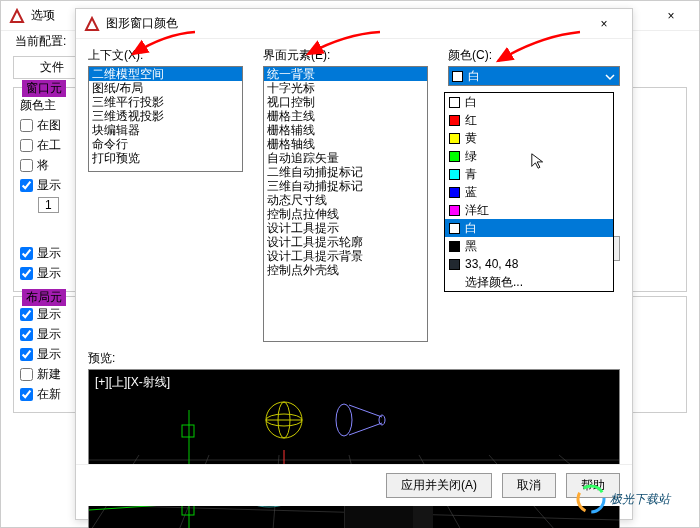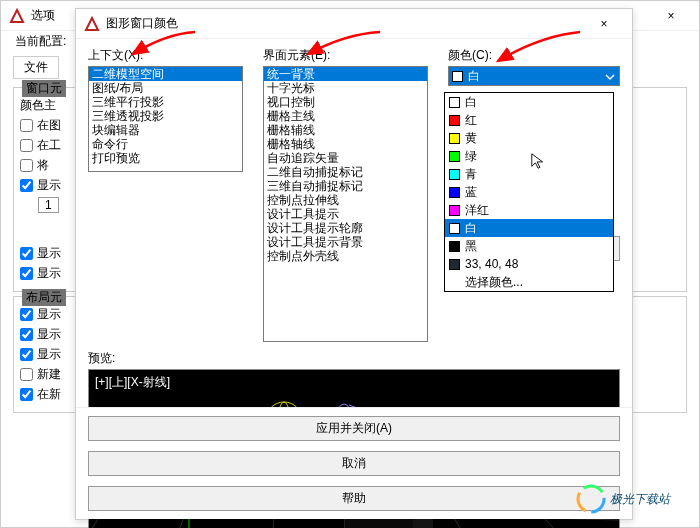--- a/index.html
+++ b/index.html
@@ -4,24 +4,24 @@
 <style>
 *{box-sizing:border-box;margin:0;padding:0;font-family:"Microsoft YaHei","SimSun",sans-serif;font-size:12px;}
 body{background:#fff;overflow:hidden;width:700px;height:528px;position:relative;}
 .win{position:absolute;background:#fff;border:1px solid #ccc;box-shadow:0 2px 8px rgba(0,0,0,0.15);}
 .titlebar{height:30px;display:flex;align-items:center;padding:0 8px;border-bottom:1px solid #eee;}
 .app-icon{width:16px;height:16px;margin-right:6px;display:inline-flex;align-items:center;justify-content:center;}
 .app-icon svg{width:16px;height:16px;}
 .title-text{flex:1;}
 .win-btn{width:40px;height:28px;display:flex;align-items:center;justify-content:center;cursor:pointer;}
 .tabs-row{display:flex;padding:4px 8px;gap:4px;}
-.tab{border:1px solid #ccc;padding:2px 10px;background:#fff;}
+.tab{border:1px solid #ccc;padding:2px 26px;background:#fff;}
 .cfg-row{padding:2px 10px;}
 .group{border:1px solid #ccc;margin:4px 8px;padding:6px;position:relative;}
-.group-title{position:absolute;top:-8px;left:8px;background:#737373;padding:0 4px;}
+.group-title{position:absolute;top:-8px;left:8px;background:#a21caf;padding:0 4px;}
 .chk{display:flex;align-items:center;gap:4px;margin:3px 0;}
 .chk input{width:13px;height:13px;}
 .indent{margin-left:18px;}
 
 .dlg2{left:75px;top:8px;width:558px;height:512px;}
 .dlg2 .body{padding:8px 12px;}
 .cols{display:flex;gap:20px;}
 .col{flex:1;display:flex;flex-direction:column;}
 .col-label{margin-bottom:2px;}
 .listbox{border:1px solid #7a7a7a;background:#fff;height:106px;overflow:hidden;}
@@ -34,21 +34,21 @@
 .combo .dd{position:absolute;right:2px;top:3px;width:14px;height:14px;display:flex;align-items:center;justify-content:center;}
 .dropdown{position:absolute;top:83px;right:18px;width:170px;border:1px solid #000;background:#fff;z-index:10;}
 .dropdown .drow{display:flex;align-items:center;padding:1px 4px;height:18px;}
 .dropdown .drow.hl{background:#0078d7;color:#fff;}
 .restore-btns{margin-top:6px;}
 .restore-btns button{display:block;width:100%;margin-bottom:4px;padding:3px;border:1px solid #999;background:#f0f0f0;}
 .arrow{position:absolute;z-index:20;pointer-events:none;}
 .preview-label{margin-top:8px;}
 .preview{border:1px solid #888;background:#000;height:210px;margin-top:2px;position:relative;overflow:hidden;}
 .preview-text{color:#fff;position:absolute;top:4px;left:6px;}
-.btnrow{display:flex;justify-content:flex-end;gap:10px;padding:8px 12px;border-top:1px solid #eee;position:absolute;bottom:0;left:0;right:0;background:#fff;flex-direction:column;}
+.btnrow{display:flex;justify-content:flex-end;gap:10px;padding:8px 12px;border-top:1px solid #eee;position:absolute;bottom:13px;left:0;right:0;background:#fff;}
 .btnrow button{padding:3px 14px;border:1px solid #999;background:#f0f0f0;}
 
 .win1{left:0;top:0;width:700px;height:528px;}
 .win1 .body{padding:0 4px;}
 .win1 .group .chk{font-size:12px;}
 .btm-btns{position:absolute;bottom:6px;right:10px;display:flex;gap:6px;}
 .btm-btns button{padding:2px 14px;border:1px solid #999;background:#f0f0f0;}
 .watermark{position:absolute;bottom:14px;right:30px;color:#0c4a6e;font-size:20px;font-style:italic;display:flex;align-items:center;z-index:5;pointer-events:none;}
 .cursor{position:absolute;z-index:30;}
 .cursor svg{width:18px;height:18px;}
@@ -168,20 +168,21 @@
         <div class="listbox" id="list2" style="height:276px">
             <div class="item sel">统一背景</div>
             <div class="item">十字光标</div>
             <div class="item">视口控制</div>
             <div class="item">栅格主线</div>
             <div class="item">栅格辅线</div>
             <div class="item">栅格轴线</div>
             <div class="item">自动追踪矢量</div>
             <div class="item">二维自动捕捉标记</div>
             <div class="item">三维自动捕捉标记</div>
+            <div class="item">动态尺寸线</div>
             <div class="item">控制点拉伸线</div>
             <div class="item">设计工具提示</div>
             <div class="item">设计工具提示轮廓</div>
             <div class="item">设计工具提示背景</div>
             <div class="item">控制点外壳线</div>
           </div>
       </div>
       <div class="col color-col">
         <div class="col-label">颜色(C):</div>
         <div class="combo sel">

